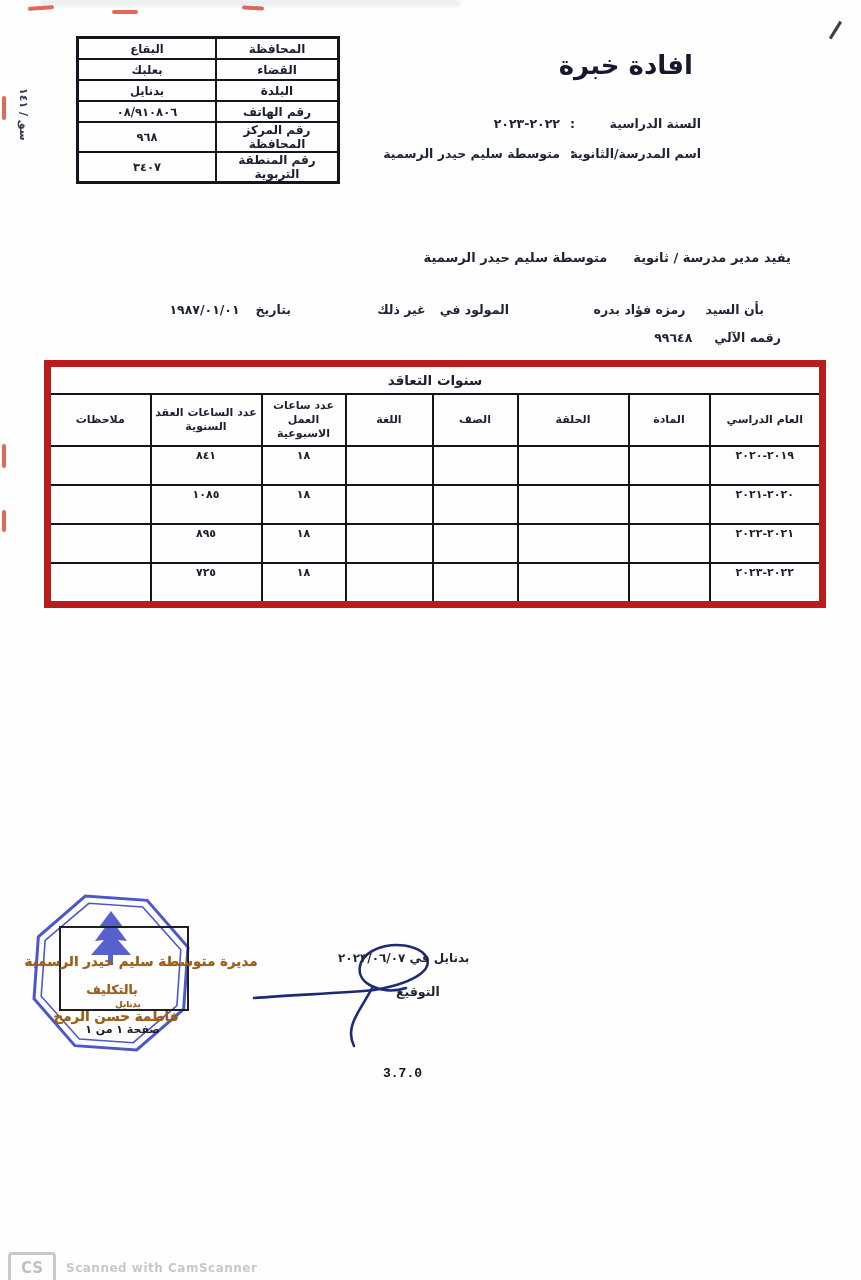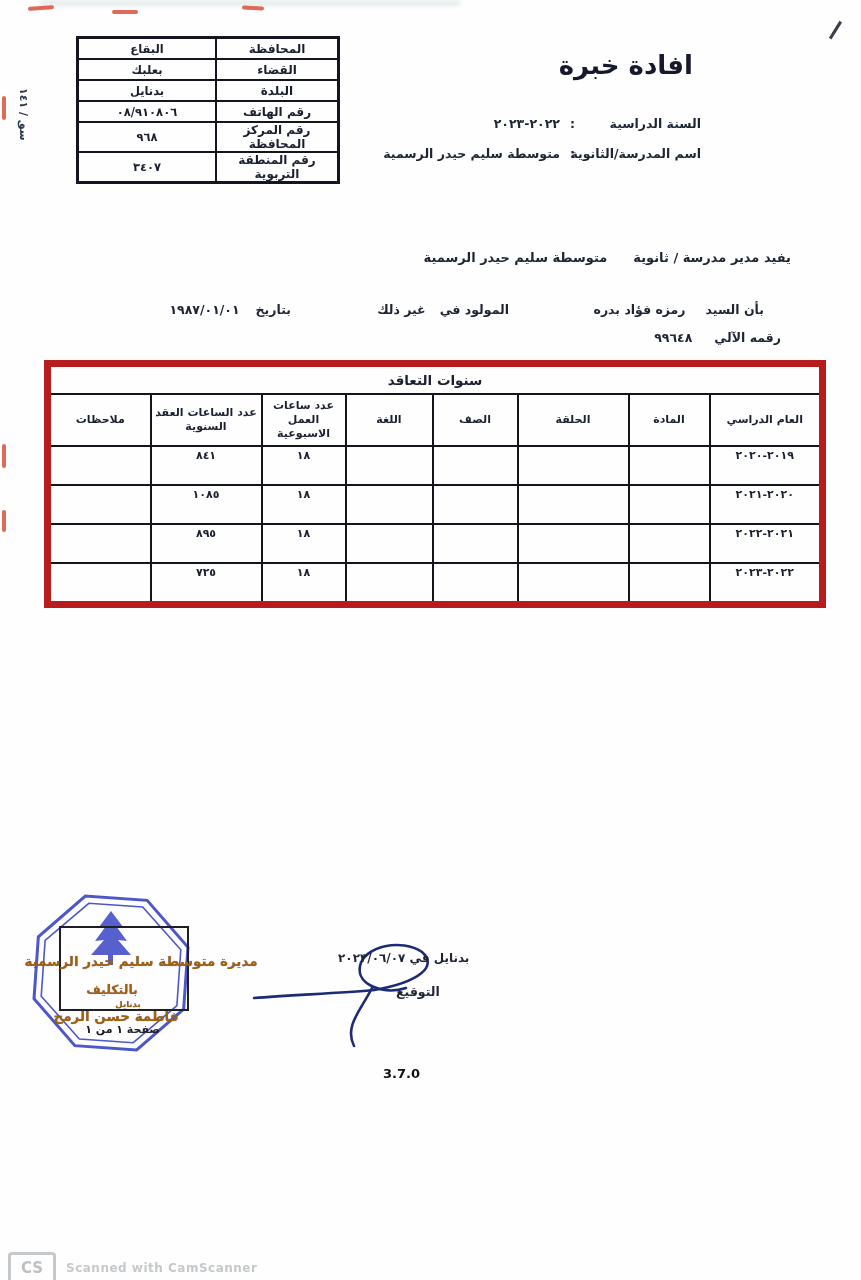--- a/index.html
+++ b/index.html
@@ -59,21 +59,21 @@
   #contract-table .t-head th{height:48px;text-align:center;vertical-align:middle;font-size:11px;line-height:1.3;font-weight:700;}
   #contract-table .t-row td{height:34px;vertical-align:top;text-align:center;font-size:11px;padding-top:2px;}
 
   
   .declaration{position:absolute;right:11px;top:872px;font-size:11.5px;white-space:nowrap;color:#14181f;}
 
   
   .sig-date{position:absolute;left:338px;top:951px;font-size:12px;white-space:nowrap;z-index:5;}
   .sig-label{position:absolute;left:396px;top:984px;font-size:12.5px;white-space:nowrap;z-index:5;}
   .sig-svg{position:absolute;left:252px;top:938px;z-index:4;}
-  .version{position:absolute;left:383px;top:1066px;font-size:13px;color:#101014;direction:ltr;}
+  .version{position:absolute;left:383px;top:1066px;font-size:13px;color:#101014;direction:ltr;font-family:Liberation Mono, monospace;}
 
   
   .stamp{position:absolute;left:6px;top:889px;width:262px;height:180px;}
   .stamp svg{position:absolute;left:0;top:0;z-index:1;}
   .st{position:absolute;z-index:3;color:#a16207;text-shadow:0 0 1px rgba(39,51,189,.55);text-align:center;white-space:nowrap;}
   .t1{left:16px;top:64px;width:238px;font-size:13.5px;}
   .t2{left:41px;top:93px;width:130px;font-size:12.5px;}
   .t3{left:82px;top:110px;width:80px;font-size:8.5px;}
   .t4{left:24px;top:119px;width:172px;font-size:13.5px;}
   .st-page{position:absolute;left:44px;top:134px;width:110px;z-index:4;color:#1c1c22;font-size:11px;text-align:right;white-space:nowrap;}

